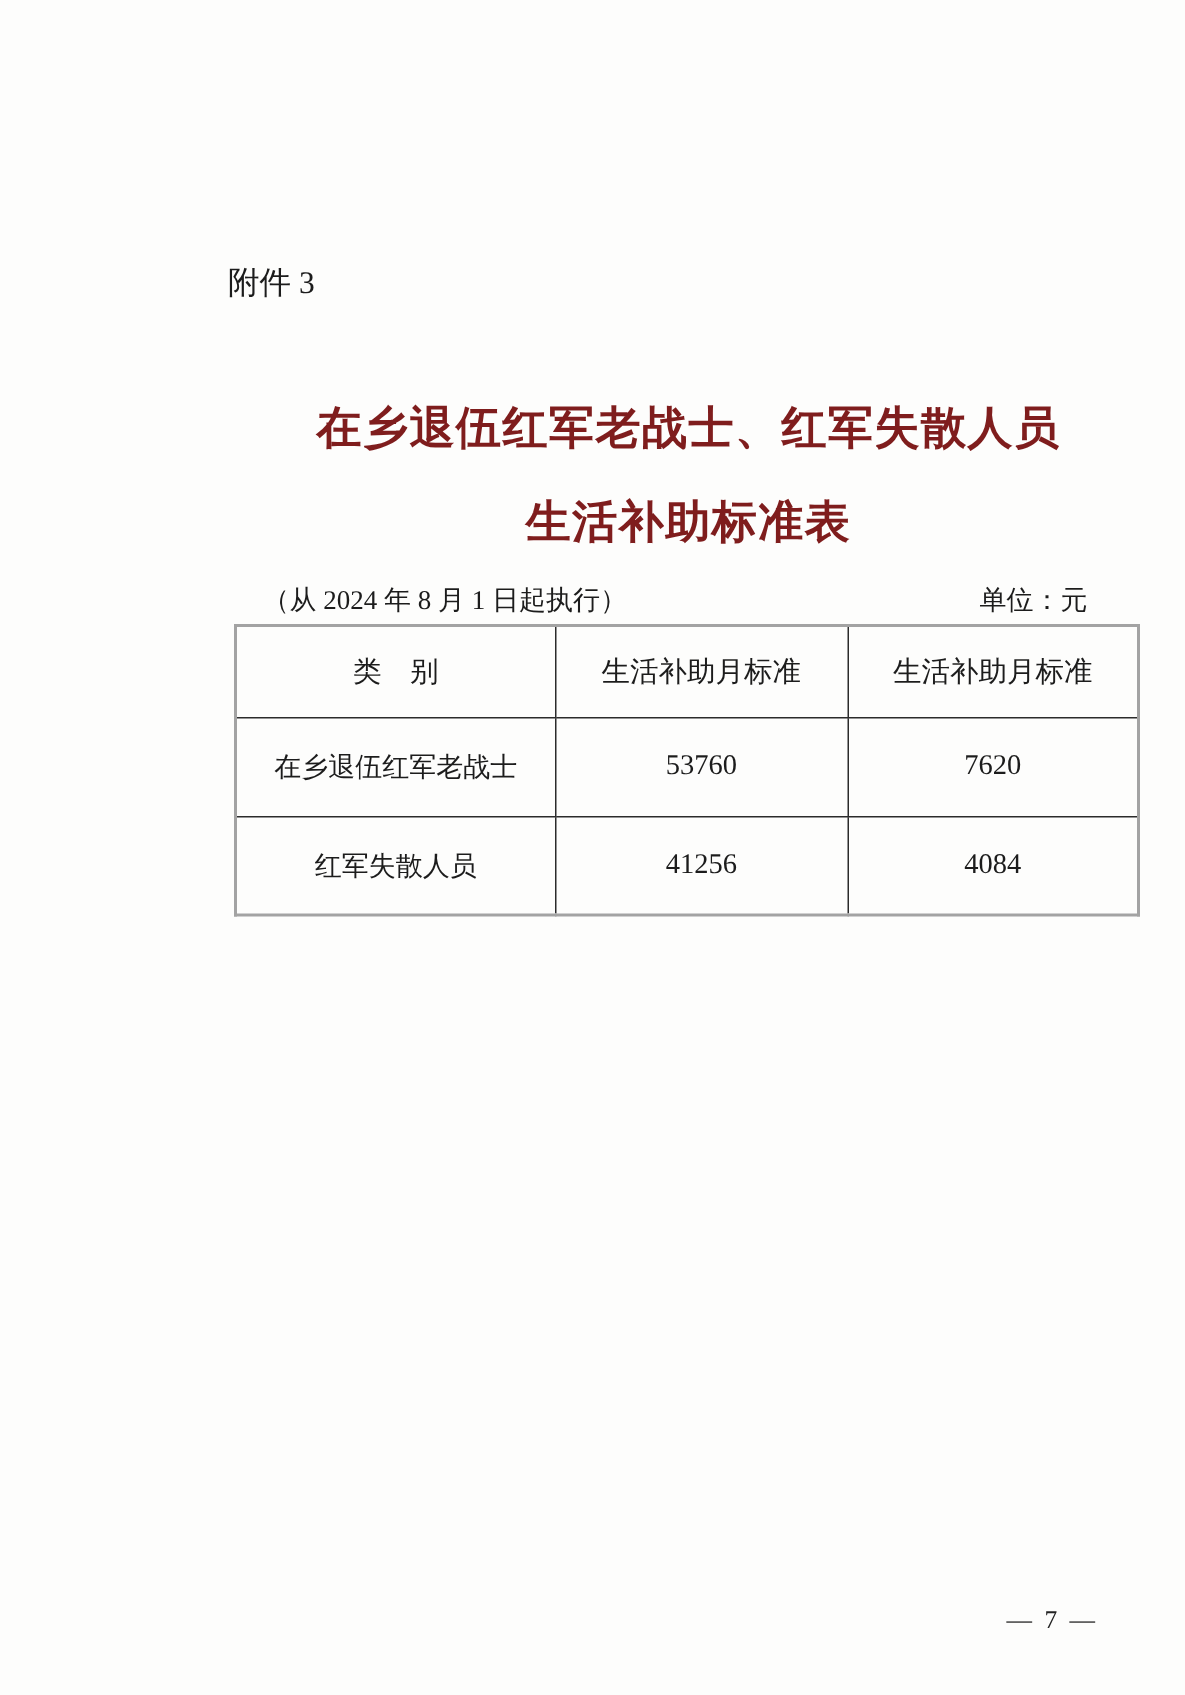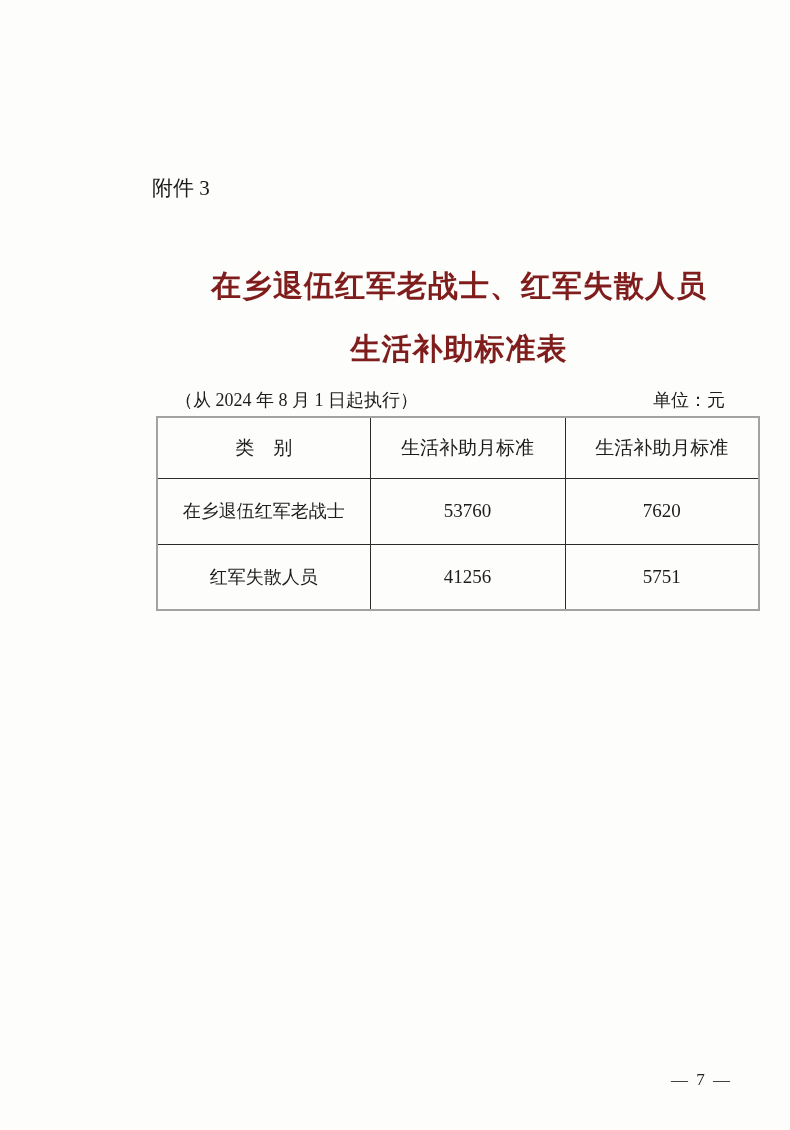--- a/index.html
+++ b/index.html
@@ -105,20 +105,20 @@
     </thead>
     <tbody>
       <tr>
         <td class="cat">在乡退伍红军老战士</td>
         <td class="num">53760</td>
         <td class="num">7620</td>
       </tr>
       <tr>
         <td class="cat">红军失散人员</td>
         <td class="num">41256</td>
-        <td class="num">5751</td>
+        <td class="num">4084</td>
       </tr>
     </tbody>
   </table>
 
   <div class="pagenum">— 7 —</div>
 
 </div>
 
 </body></html>

